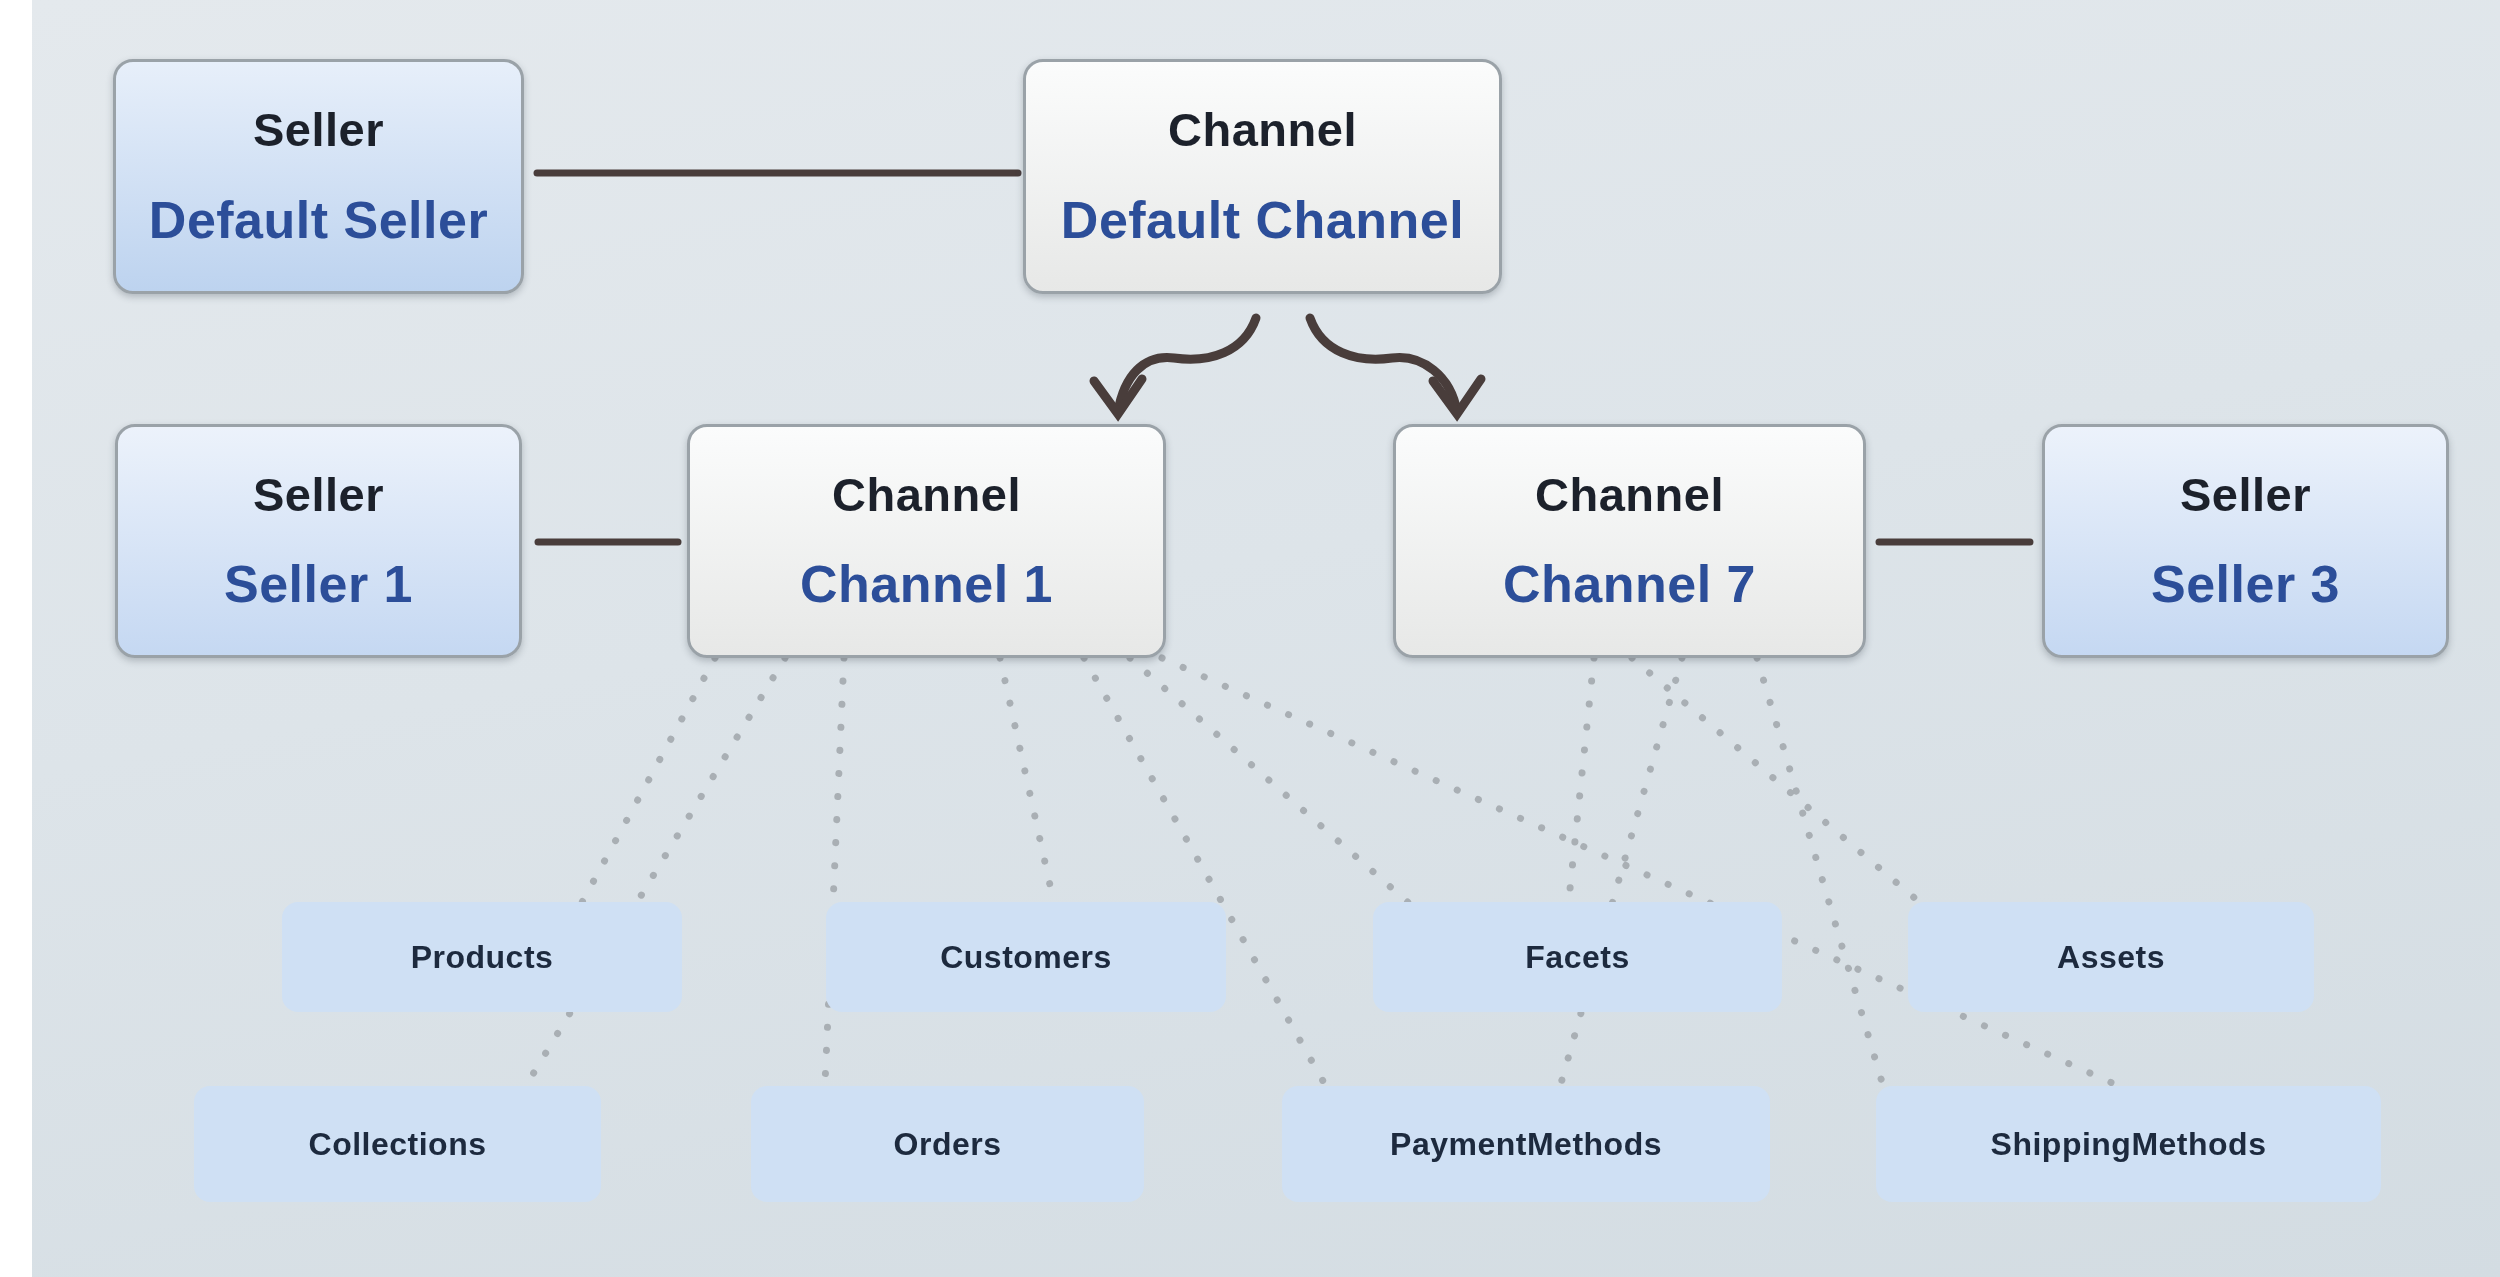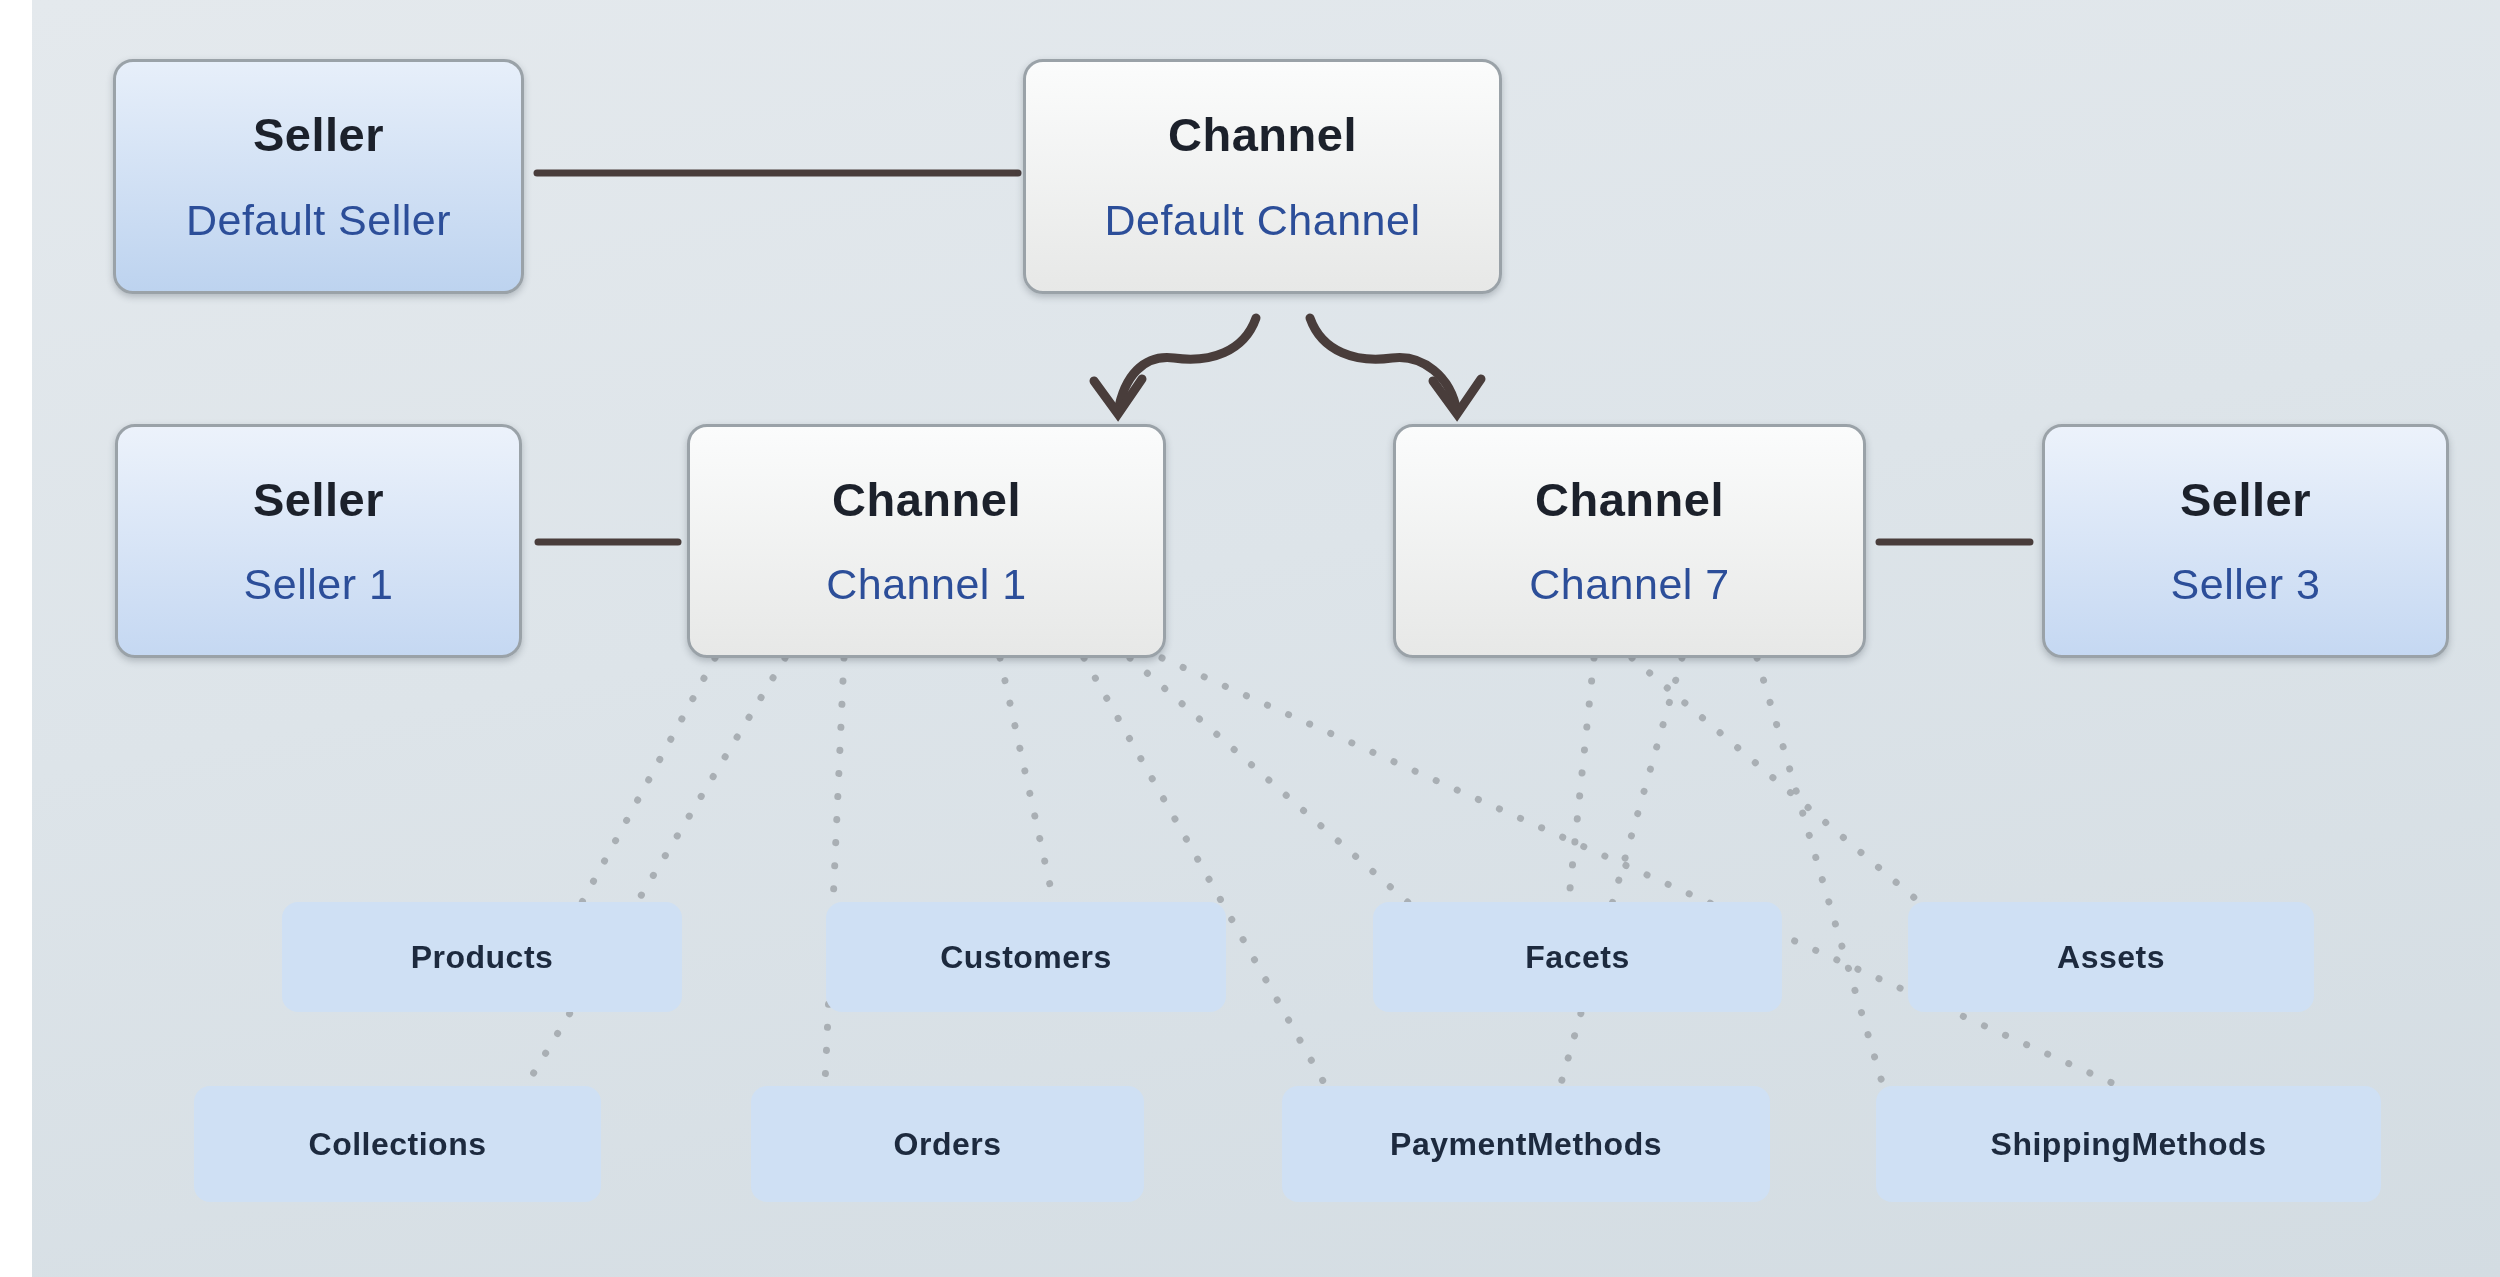--- a/index.html
+++ b/index.html
@@ -35,21 +35,21 @@
     box-sizing:border-box;
   }
   .node.seller{background:linear-gradient(180deg,var(--seller-top) 0%,var(--seller-bottom) 100%);}
   .node.default-seller{background:linear-gradient(180deg,var(--default-seller-top) 0%,var(--default-seller-bottom) 100%);}
   .node.channel{background:linear-gradient(180deg,var(--channel-top) 0%,var(--channel-bottom) 100%);}
   .node-type{
     font-size:47px;font-weight:bold;color:var(--title-color);
     line-height:1.1;letter-spacing:0.5px;
   }
   .node-name{
-    font-size:43px;font-weight:normal;color:var(--accent-blue);
+    font-size:52px;font-weight:bold;color:var(--accent-blue);
     line-height:1.1;letter-spacing:0.5px;
   }
   .entity{
     position:absolute;z-index:2;
     display:flex;align-items:center;justify-content:center;
     background:var(--entity-bg);
     border-radius:16px;
     box-sizing:border-box;
   }
   .entity-label{

